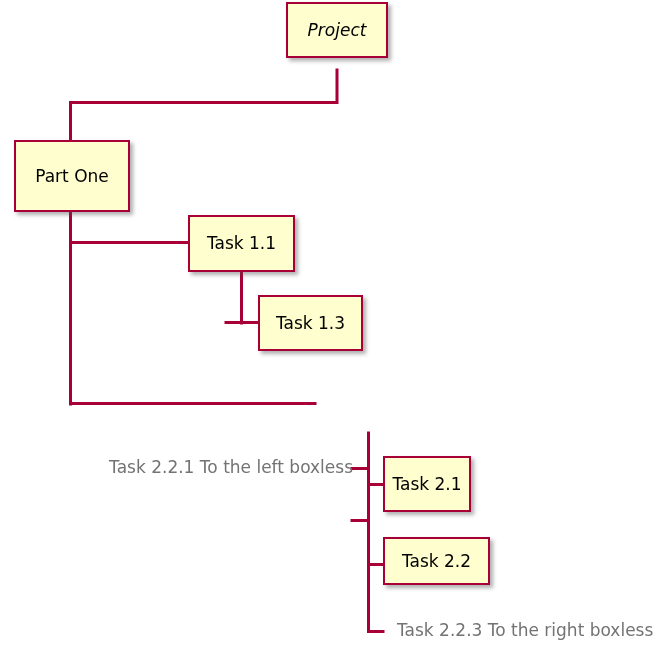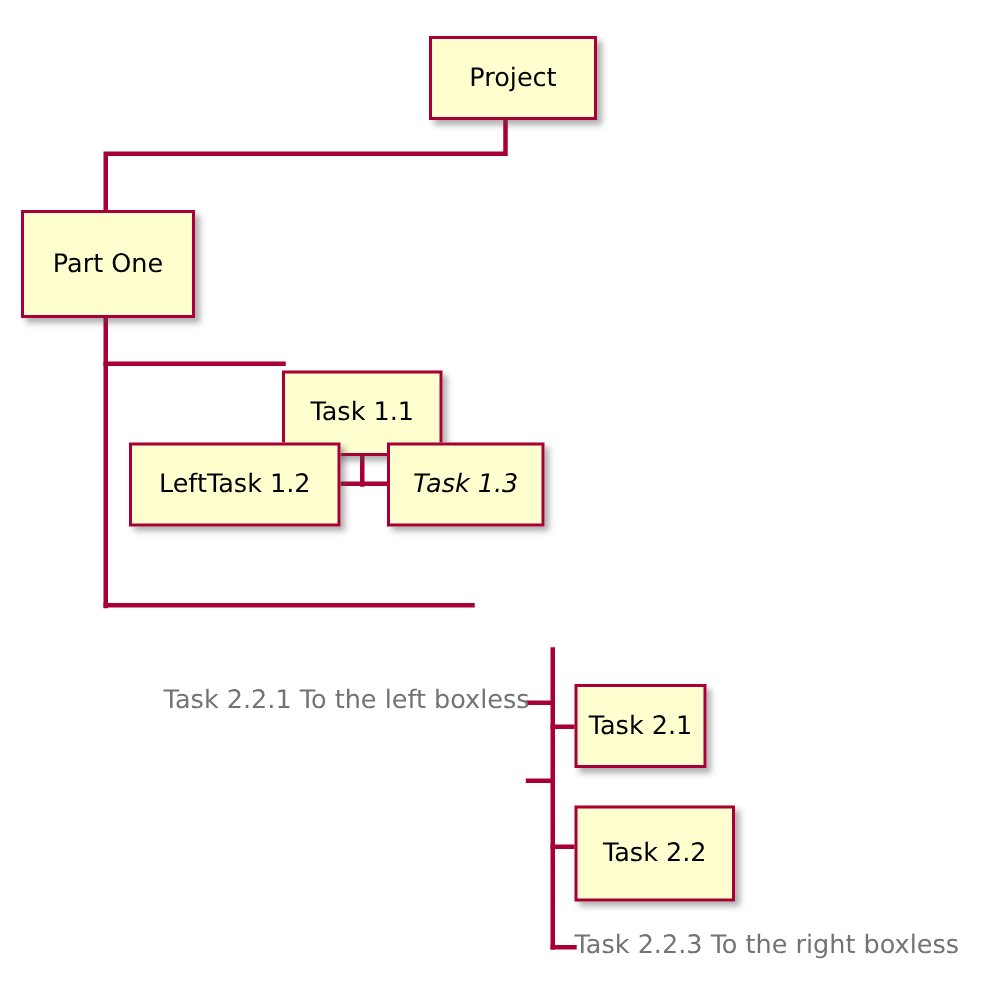--- a/index.html
+++ b/index.html
@@ -67,51 +67,48 @@
       <path d="M 70.5 403.5 L 315 403.5"></path>
       <path d="M 368.5 433 L 368.5 631.5"></path>
       <path d="M 368.5 468.5 L 352 468.5"></path>
       <path d="M 368.5 484.5 L 384 484.5"></path>
       <path d="M 368.5 520.5 L 352 520.5"></path>
       <path d="M 368.5 564.5 L 384 564.5"></path>
       <path d="M 368.5 631.5 L 383 631.5"></path>
     </g>
   </svg>
 
-  <div class="node-box" style="left:286px; top:24px; width:112px; height:56px;">
+  <div class="node-box" style="left:286px; top:2px; width:102px; height:56px;font-style:italic;">
     <span>Project</span>
   </div>
 
   <div class="node-box" style="left:14px; top:140px; width:116px; height:72px;">
     <span>Part One</span>
   </div>
 
-  <div class="node-box" style="left:188px; top:215px; width:107px; height:57px;margin-top:32px;">
+  <div class="node-box" style="left:188px; top:215px; width:107px; height:57px;">
     <span>Task 1.1</span>
   </div>
 
-  <div class="node-box" style="left:86px; top:295px; width:141px; height:56px;">
-    <span>LeftTask 1.2</span>
-  </div>
 
-  <div class="node-box" style="left:258px; top:295px; width:105px; height:56px;font-style:italic;">
+  <div class="node-box" style="left:258px; top:295px; width:105px; height:56px;">
     <span>Task 1.3</span>
   </div>
 
 
   <div class="node-plain align-right" style="left:95px; top:459px; width:258px;">
     <span>Task 2.2.1 To the left boxless</span>
   </div>
 
   <div class="node-box" style="left:383px; top:456px; width:88px; height:56px;">
     <span>Task 2.1</span>
   </div>
 
 
-  <div class="node-box" style="left:383px; top:537px; width:107px; height:64px;">
+  <div class="node-box" style="left:383px; top:537px; width:107px; height:48px;">
     <span>Task 2.2</span>
   </div>
 
-  <div class="node-plain" style="left:383px; top:622px; width:272px;">
+  <div class="node-plain" style="left:397px; top:622px; width:272px;">
     <span>Task 2.2.3 To the right boxless</span>
   </div>
 
 </div>
 
 </body></html>

